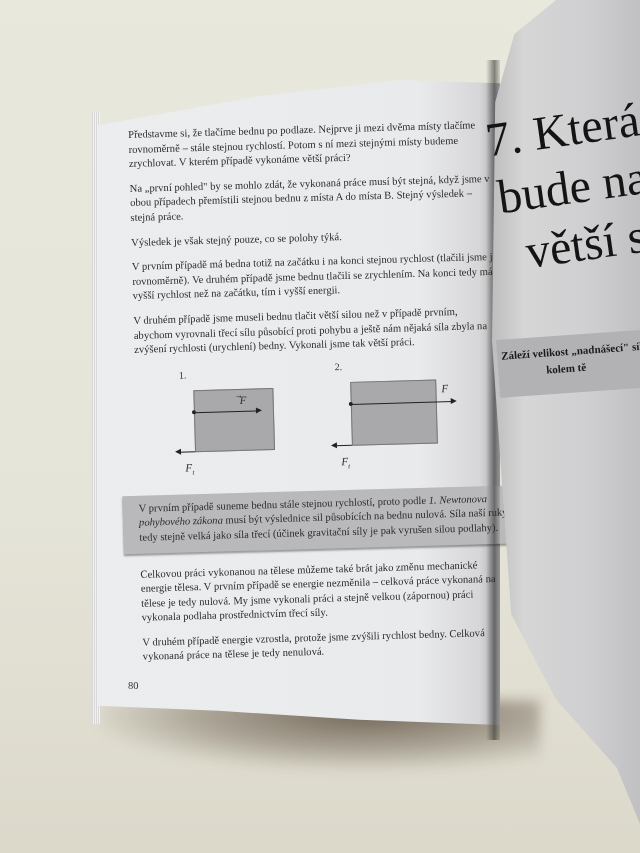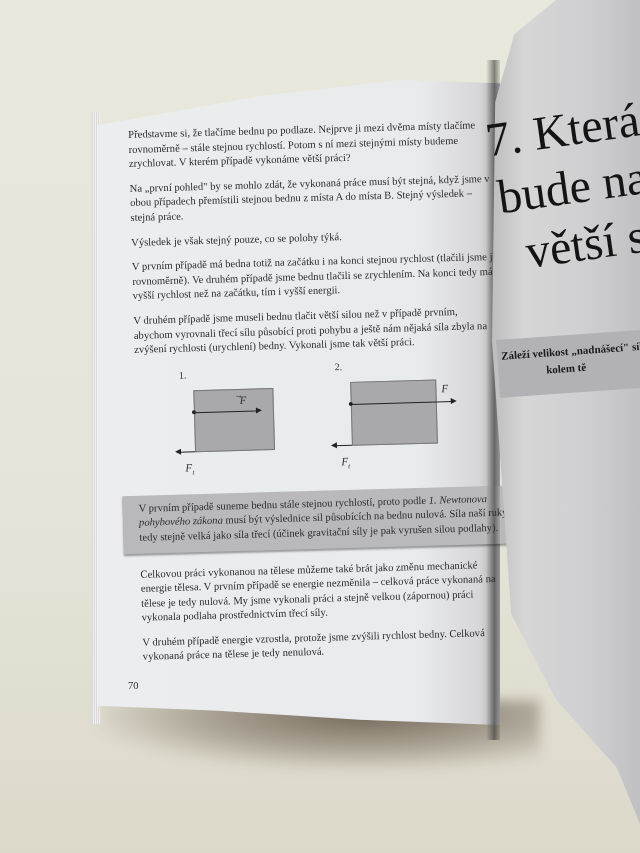--- a/index.html
+++ b/index.html
@@ -109,21 +109,21 @@
   </div>
 
   <div class="callout">
     <span>V prvním případě suneme bednu stále stejnou rychlostí, proto podle </span><em>1. Newtonova pohybového zákona</em><span> musí být výslednice sil působících na bednu nulová. Síla naší ruky je tedy stejně velká jako síla třecí (účinek gravitační síly je pak vyrušen silou podlahy).</span>
   </div>
 
   <p>Celkovou práci vykonanou na tělese můžeme také brát jako změnu mechanické energie tělesa. V prvním případě se energie nezměnila – celková práce vykonaná na tělese je tedy nulová. My jsme vykonali práci a stejně velkou (zápornou) práci vykonala podlaha prostřednictvím třecí síly.</p>
   <p>V druhém případě energie vzrostla, protože jsme zvýšili rychlost bedny. Celková vykonaná práce na tělese je tedy nenulová.</p>
 </div>
 
-<div class="page-number">70</div>
+<div class="page-number">80</div>
 
 <div class="gutter"></div>
 <div class="right-page"></div>
 
 <div class="chapter-title">
   <div class="l1">7. Která</div>
   <div class="l2">bude nad</div>
   <div class="l3">větší s</div>
 </div>
 

